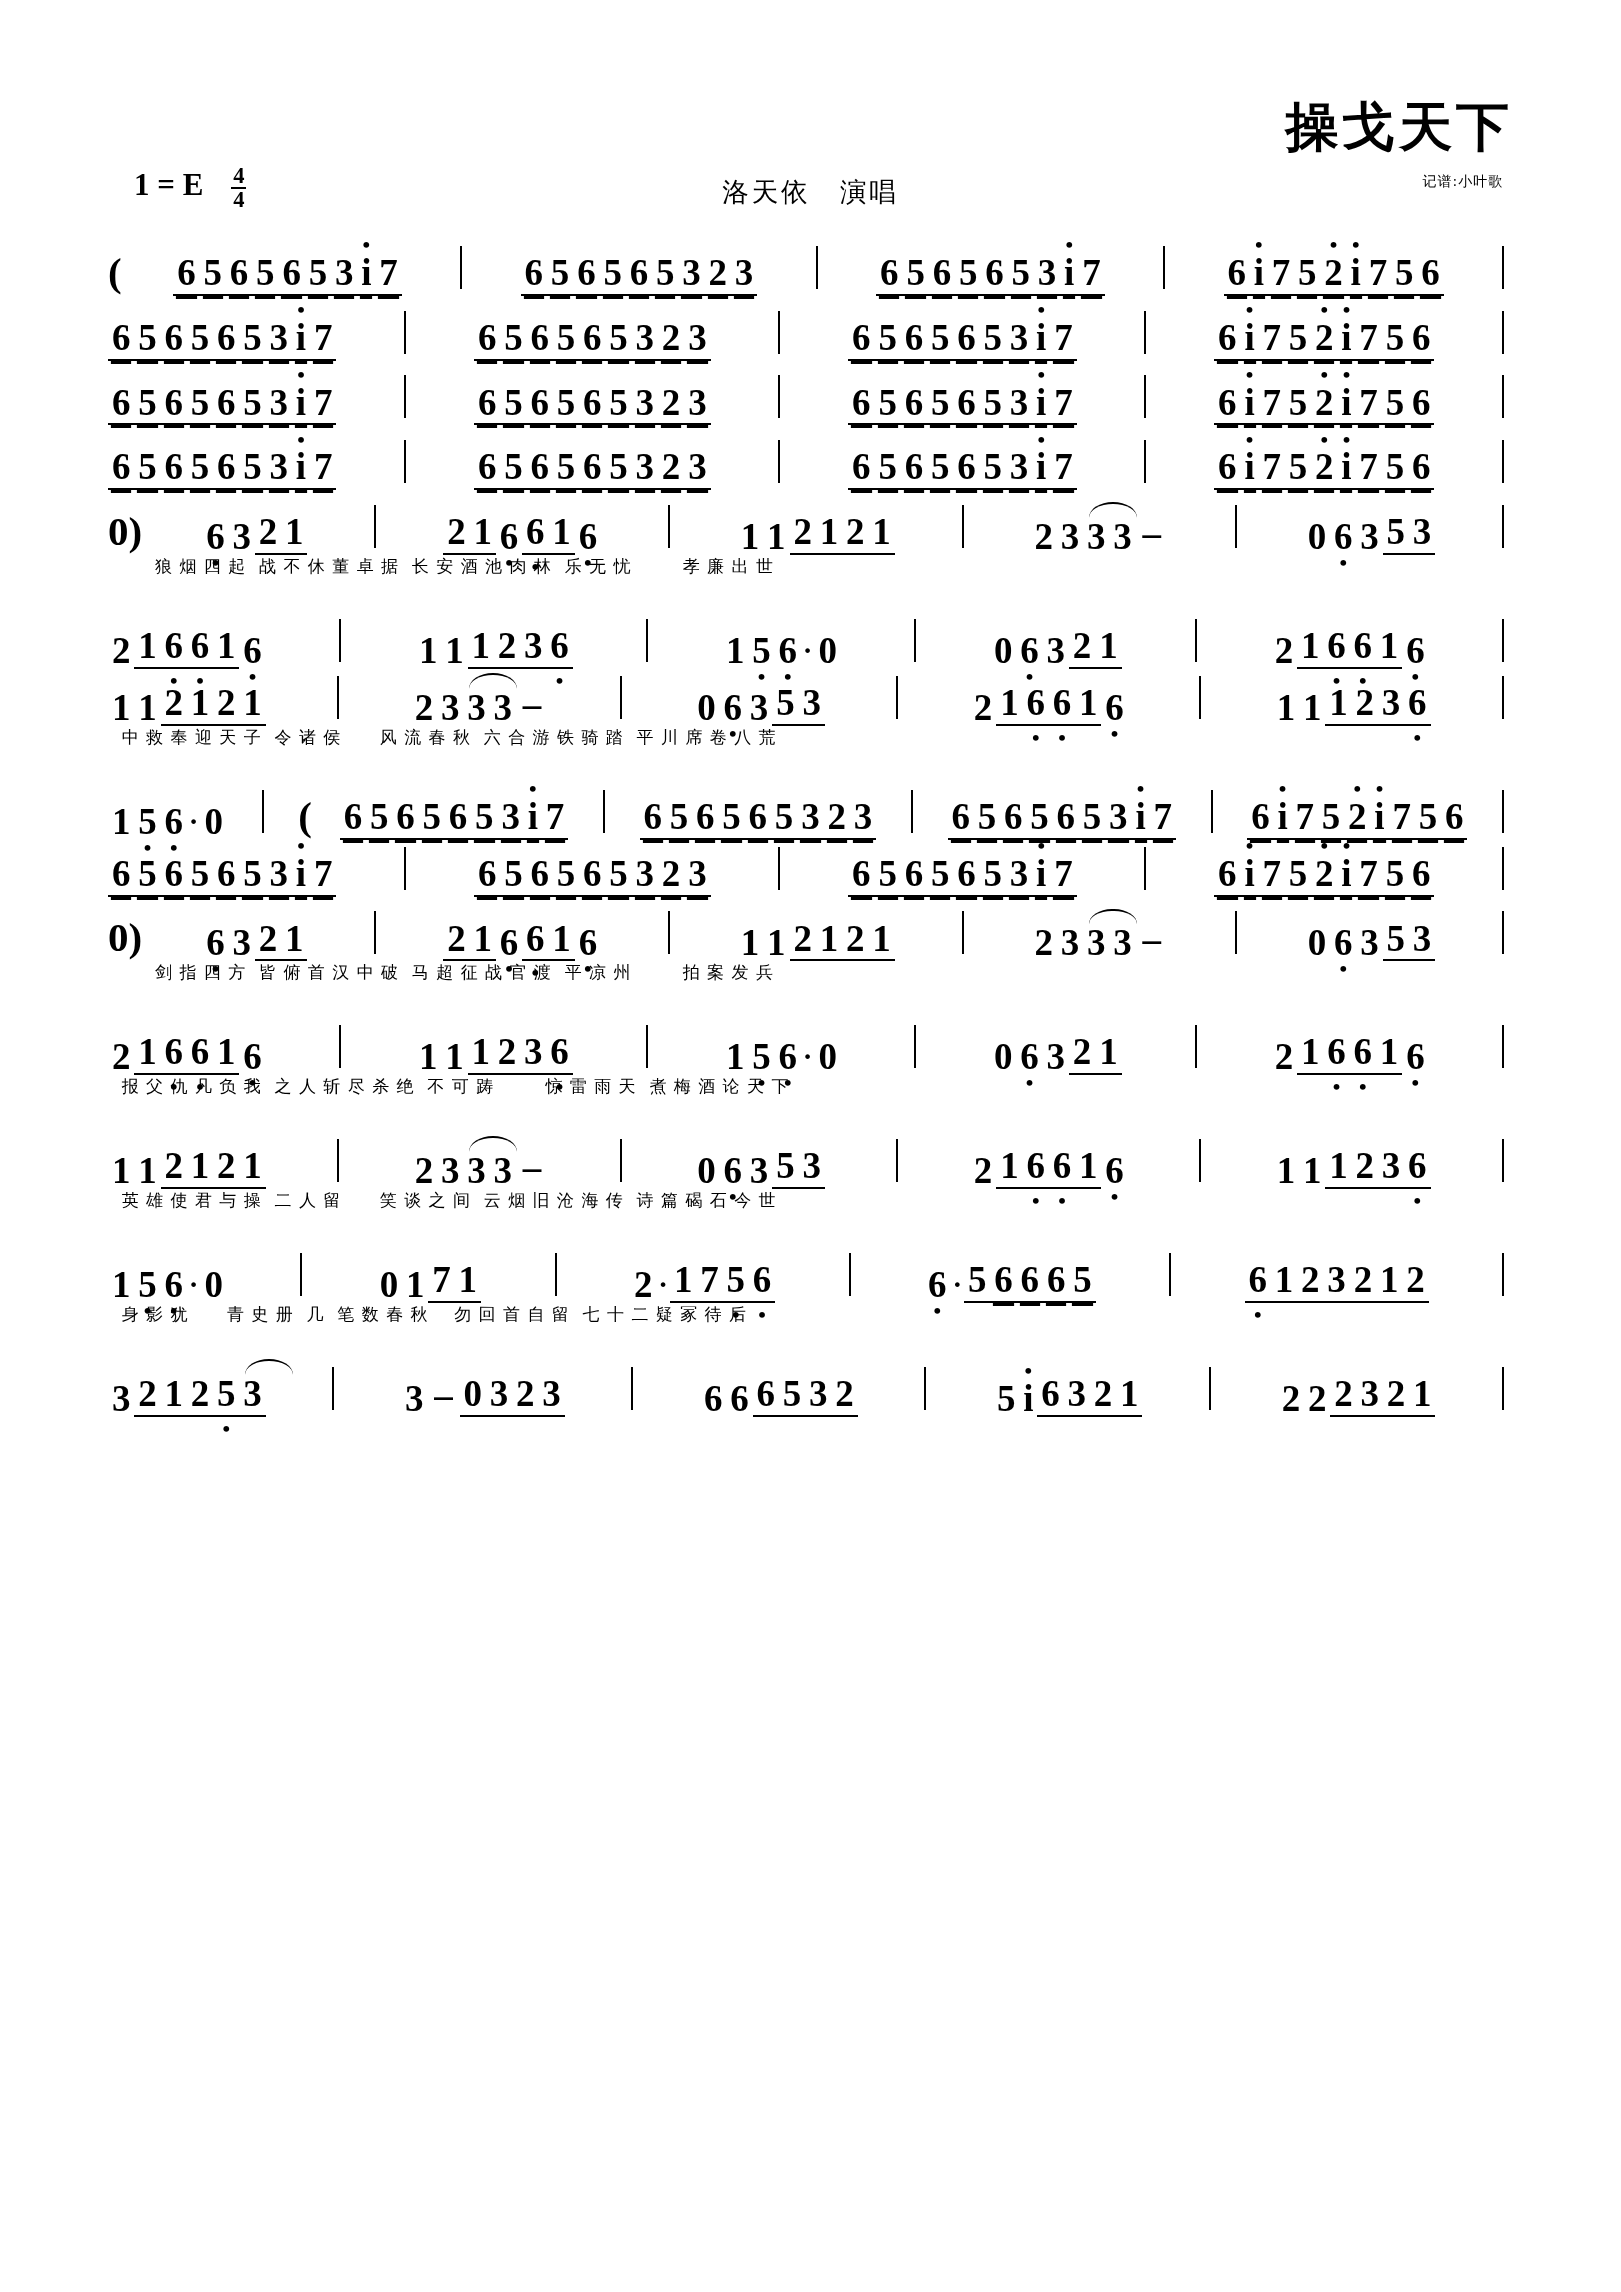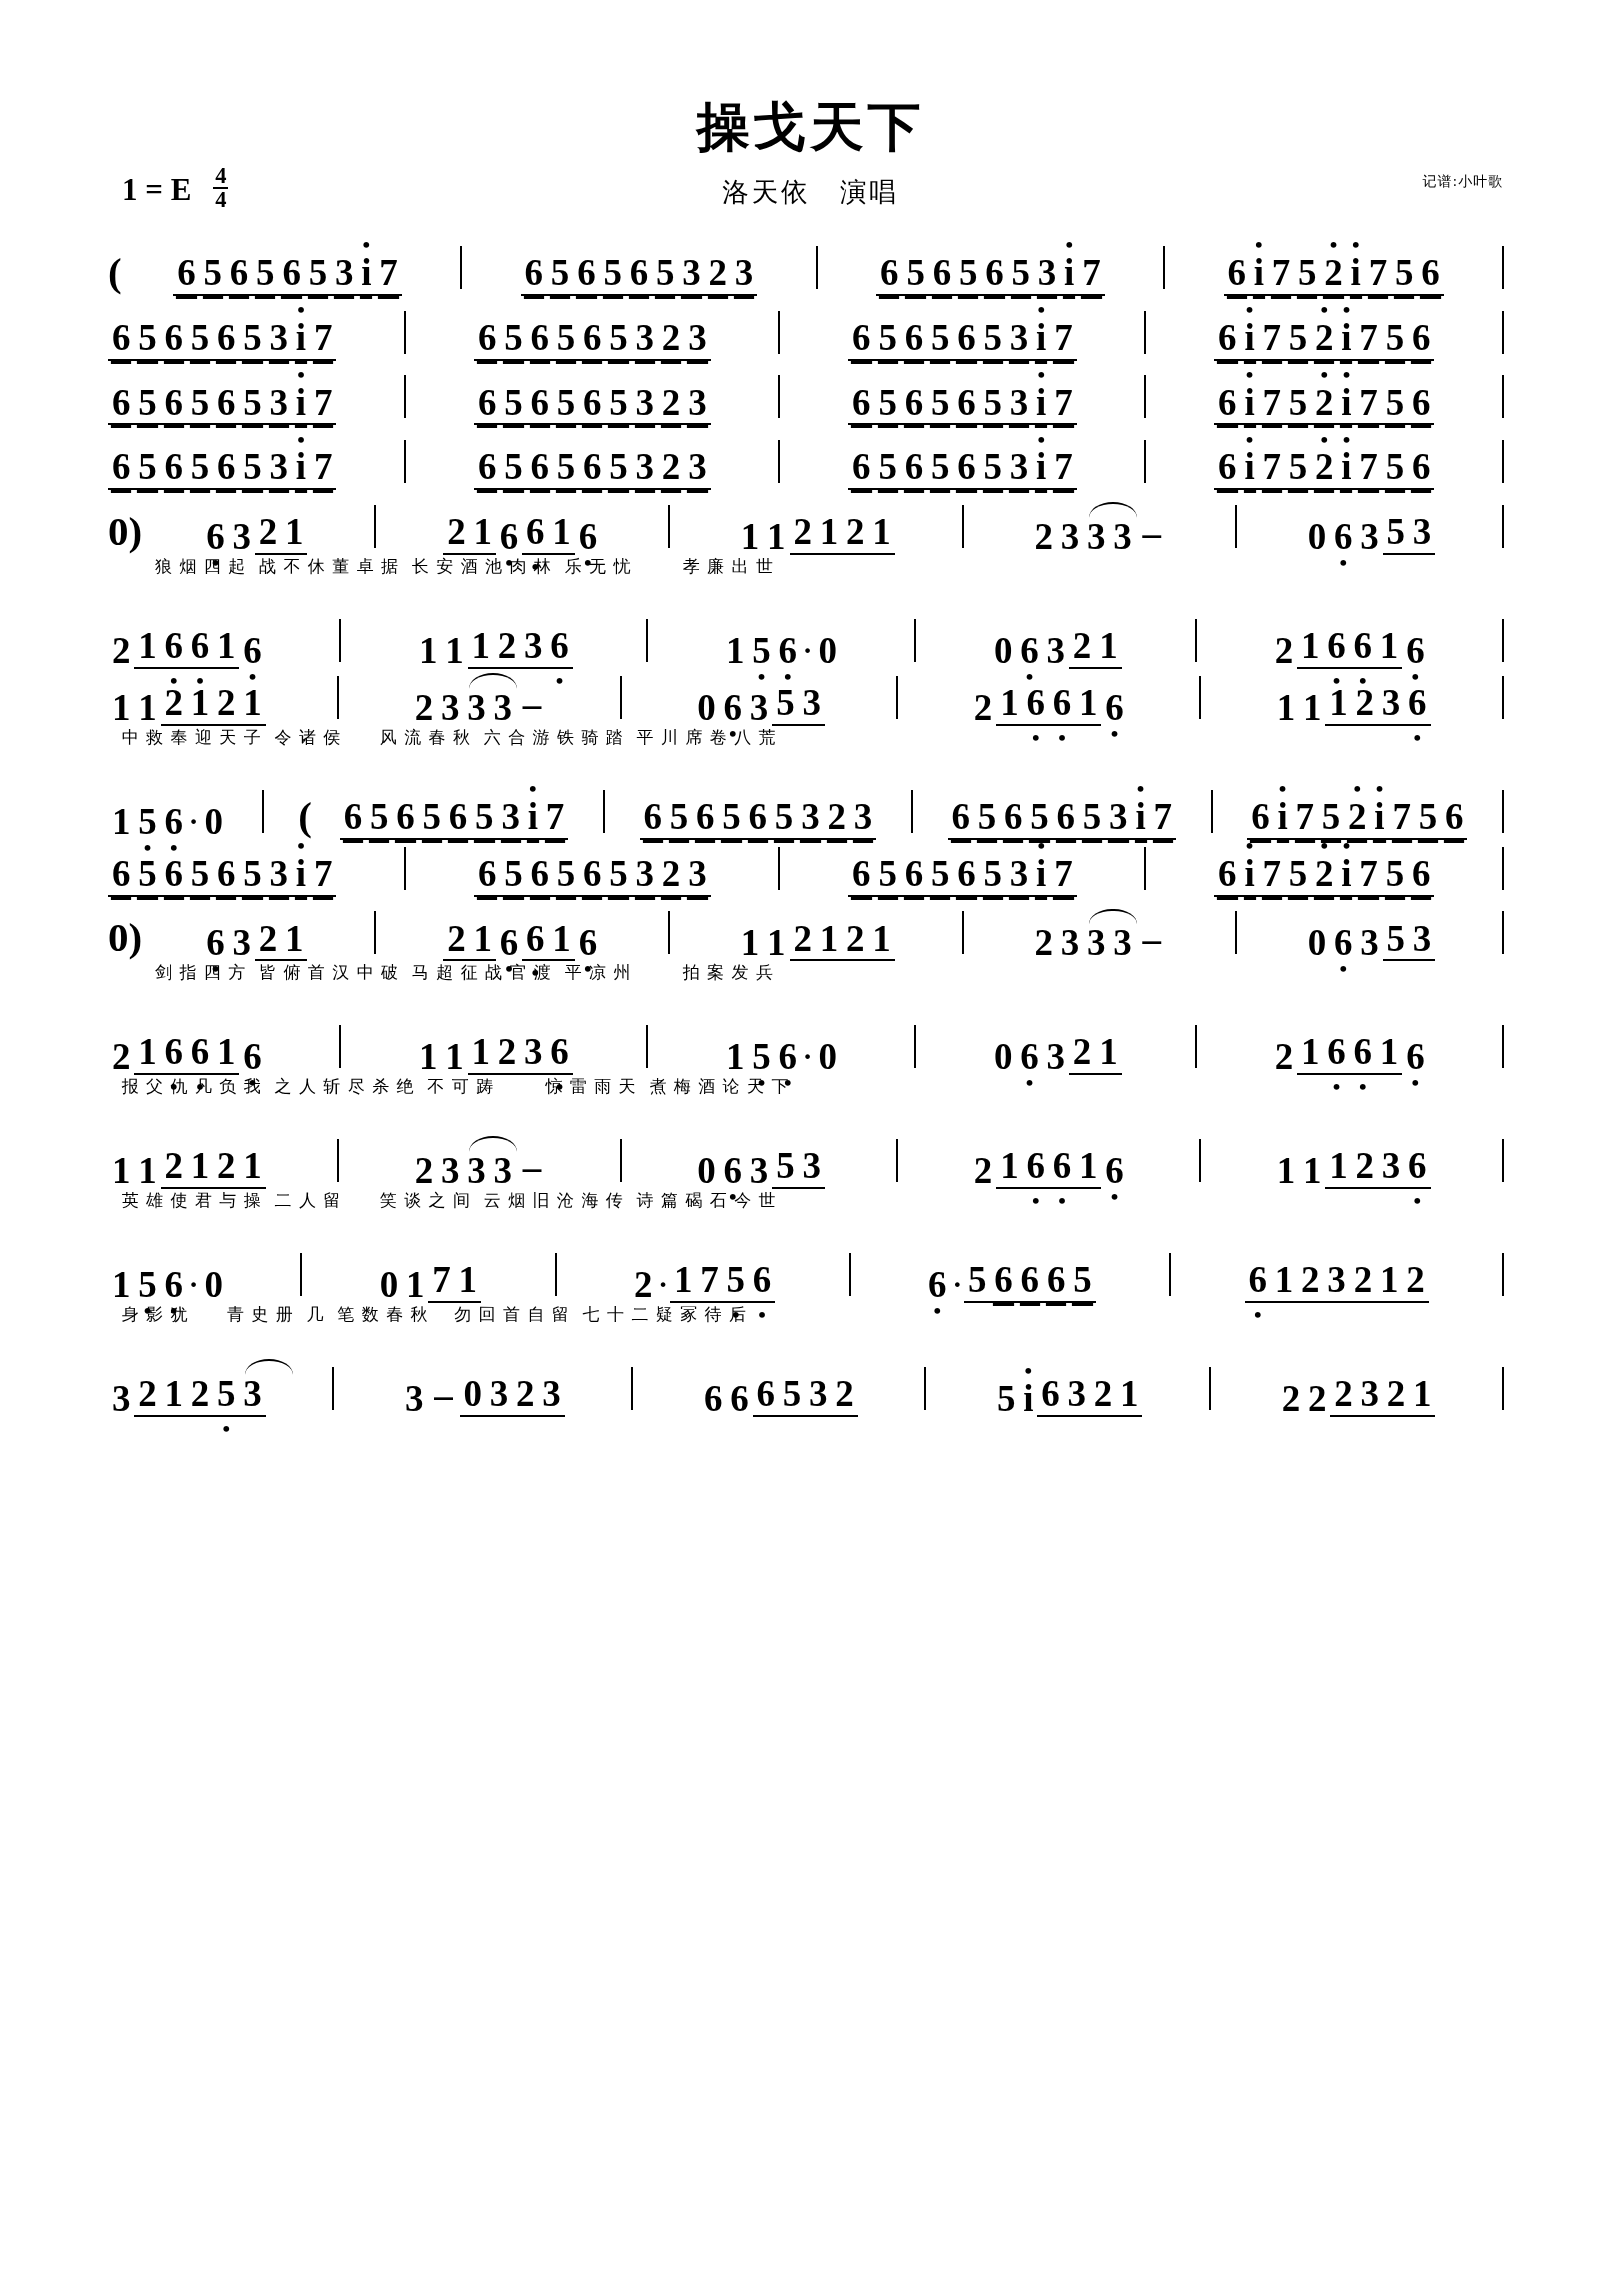--- a/index.html
+++ b/index.html
@@ -18,49 +18,49 @@
   .page {
     position: relative;
     width: 1621px;
     height: 2293px;
     box-sizing: border-box;
     padding: 0 108px;
   }
 
   
   .title {
-    text-align: center;
+    text-align: right;
     font-family: "DejaVu Sans", sans-serif;
     font-weight: bold;
     font-size: 53px;
     letter-spacing: 3.9px;
     margin-top: 98px;
     line-height: 1.1;
   }
   .subtitle {
     text-align: center;
     font-family: Liberation Mono, monospace;
     font-size: 26.5px;
     letter-spacing: 2.9px;
     margin-top: 17.6px;
   }
   .header-row {
     position: relative;
     height: 0;
   }
   .key-sig {
     position: absolute;
-    left: 14px;
+    left: 26px;
     top: -43px;
     font-family: "Liberation Serif", serif;
     font-weight: bold;
     font-size: 31px;
     display: flex;
-    align-items: center;
-    gap: 16px;
+    align-items: flex-start;
+    gap: 22px;
   }
   .key-sig .frac {
     display: inline-flex;
     flex-direction: column;
     align-items: center;
     font-size: 22.5px;
     line-height: 1.0;
     font-weight: bold;
     margin-left: 5.9px;
     position: relative;

